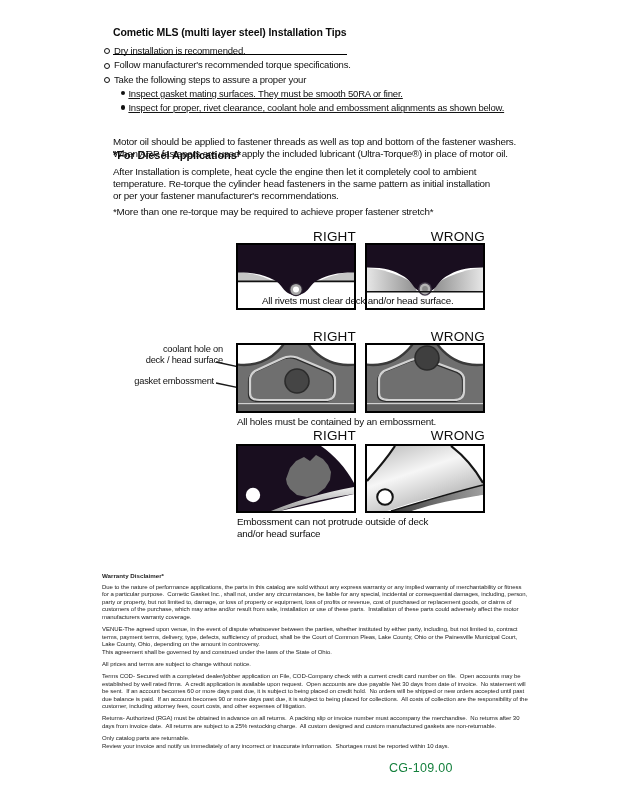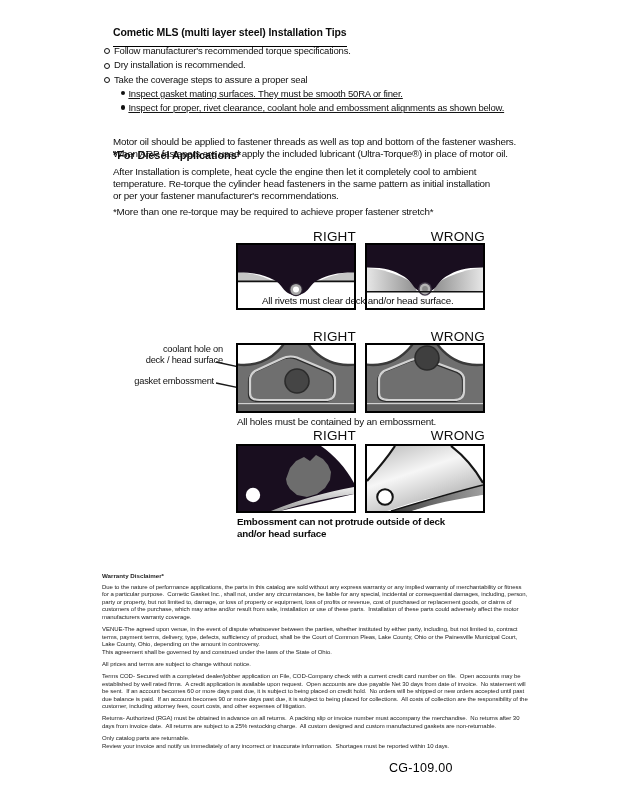--- a/index.html
+++ b/index.html
@@ -2,60 +2,60 @@
 <html><head>
 <meta charset="utf-8">
 <style>
   html,body{margin:0;padding:0;background:#ffffff;}
   body{width:618px;height:800px;position:relative;overflow:hidden;
        font-family:"Liberation Sans","DejaVu Sans",sans-serif;color:#141414;}
   .abs{position:absolute;}
   .pre{white-space:pre-wrap;}
   
   .title{left:113px;top:26px;font-size:10.5px;font-weight:bold;color:#0d0d0d;
-         border-bottom:1.6px solid #000;padding-bottom:8px;letter-spacing:-0.1px;}
+         border-bottom:1.6px solid #000;padding-bottom:16px;letter-spacing:-0.1px;}
   
   .blist{left:104px;top:45px;}
   .sublist{left:121px;top:88px;text-decoration:underline;}
   .brow{display:flex;align-items:flex-start;height:14.4px;font-size:9.5px;letter-spacing:-0.2px;color:#111;}
   .bmark{width:4px;height:4px;border:1px solid #111;border-radius:50%;margin:3.2px 4px 0 0;flex:none;}
   .smark{width:4.4px;height:4.4px;background:#111;border-radius:50%;margin:3px 3px 0 0;flex:none;}
   
   .h2{left:113px;top:118px;font-size:11px;font-weight:bold;color:#0d0d0d;letter-spacing:-0.1px;margin-top:31px;}
   .para{left:113px;font-size:9.8px;line-height:12px;letter-spacing:-0.2px;color:#111;width:440px;}
   
   .dlabel{width:120px;text-align:right;font-size:13.5px;color:#0d0d0d;letter-spacing:0.2px;}
   .dcap{font-size:9.8px;letter-spacing:-0.2px;color:#0d0d0d;line-height:12.4px;}
   .panel{border:2px solid #000;background:#fff;display:block;}
   .sidelabel{width:124px;text-align:right;font-size:9.3px;line-height:11px;
              letter-spacing:-0.2px;color:#111;white-space:pre-line;}
   
   .legal{left:102px;top:572px;width:426px;}
   .legal h3{margin:0 0 4.5px 0;font-size:6.2px;font-weight:bold;color:#1c1c1c;}
   .legal p{margin:0 0 4.5px 0;font-size:6px;line-height:7.6px;letter-spacing:-0.05px;
            color:#1c1c1c;white-space:pre-wrap;}
-  .pagenum{left:389px;top:761px;font-size:12.5px;color:#000000;letter-spacing:0.3px;}
+  .pagenum{left:389px;top:761px;font-size:12.5px;color:#15803d;letter-spacing:0.3px;}
 </style>
 </head>
 <body>
 
 <div class="abs title">Cometic MLS (multi layer steel) Installation Tips</div>
 
 <div class="abs blist">
   <div class="brow">
       <span class="bmark"></span>
+      <span>Dry installation is recommended.</span>
+    </div>
+  <div class="brow">
+      <span class="bmark"></span>
       <span>Follow manufacturer's recommended torque specifications.</span>
     </div>
   <div class="brow">
       <span class="bmark"></span>
-      <span>Dry installation is recommended.</span>
-    </div>
-  <div class="brow">
-      <span class="bmark"></span>
-      <span>Take the coverage steps to assure a proper seal</span>
+      <span>Take the following steps to assure a proper your</span>
     </div>
 </div>
 <div class="abs sublist">
   <div class="brow">
       <span class="smark"></span>
       <span>Inspect gasket mating surfaces.  They must be smooth 50RA or finer.</span>
     </div>
   <div class="brow">
       <span class="smark"></span>
       <span>Inspect for proper, rivet clearance, coolant hole and embossment alignments as shown below.</span>
@@ -176,21 +176,21 @@
   <rect width="116" height="65" fill="#ffffff"></rect>
   <path d="M28,0 H84 C97,10 108,23 116,37 L116,41 C86,46 56,53 32,61 C21,65 10,68 0,71 L0,35 C10,24 20,12 28,0 Z" fill="url(#band3w)"></path>
   <path d="M28,0 C20,12 10,24 0,35" fill="none" stroke="#161616" stroke-width="2.2"></path>
   <path d="M84,0 C97,10 108,23 116,37" fill="none" stroke="#161616" stroke-width="2.2"></path>
   <path d="M24,65 C54,56 84,47 116,39 L116,49 C88,53 62,59 45,65 Z" fill="url(#dstrip3w)"></path>
   <path d="M24,65 C54,56 84,47 116,39" fill="none" stroke="#141414" stroke-width="1.4"></path>
   <path d="M45,65 L116,49 L116,65 Z" fill="#ffffff"></path>
   <circle cx="18" cy="51" r="7.8" fill="#ffffff" stroke="#141414" stroke-width="2"></circle>
 </svg>
 
-<div class="abs dcap pre" style="left:237px;top:516px;font-weight:bold;">Embossment can not protrude outside of deck
+<div class="abs dcap pre" style="left:237px;top:516px;">Embossment can not protrude outside of deck
 and/or head surface</div>
 
 <div class="abs legal">
   <h3>Warranty Disclaimer*</h3>
   <p>Due to the nature of performance applications, the parts in this catalog are sold without any express warranty or any implied warranty of merchantability or fitness for a particular purpose.  Cometic Gasket Inc., shall not, under any circumstances, be liable for any special, incidental or consequential damages, including, person, party or property, but not limited to, damage, or loss of property or equipment, loss of profits or revenue, cost of purchased or replacement goods, or claims of customers of the purchase, which may arise and/or result from sale, installation or use of these parts.  Installation of these parts could adversely affect the motor manufacturers warranty coverage.</p>
   <p>VENUE-The agreed upon venue, in the event of dispute whatsoever between the parties, whether instituted by either party, including, but not limited to, contract terms, payment terms, delivery, type, defects, sufficiency of product, shall be the Court of Common Pleas, Lake County, Ohio or the Painesville Municipal Court, Lake County, Ohio, depending on the amount in controversy.
 This agreement shall be governed by and construed under the laws of the State of Ohio.</p>
   <p>All prices and terms are subject to change without notice.</p>
   <p>Terms COD- Secured with a completed dealer/jobber application on File, COD-Company check with a current credit card number on file.  Open accounts may be established by well rated firms.  A credit application is available upon request.  Open accounts are due payable Net 30 days from date of invoice.  No statement will be sent.  If an account becomes 60 or more days past due, it is subject to being placed on credit hold.  No orders will be shipped or new orders accepted until past due balance is paid.  If an account becomes 90 or more days past due, it is subject to being placed for collections.  All costs of collection are the responsibility of the customer, including attorney fees, court costs, and other expenses of litigation.</p>
   <p>Returns- Authorized (RGA) must be obtained in advance on all returns.  A packing slip or invoice number must accompany the merchandise.  No returns after 30 days from invoice date.  All returns are subject to a 25% restocking charge.  All custom designed and custom manufactured gaskets are non-returnable.</p>

